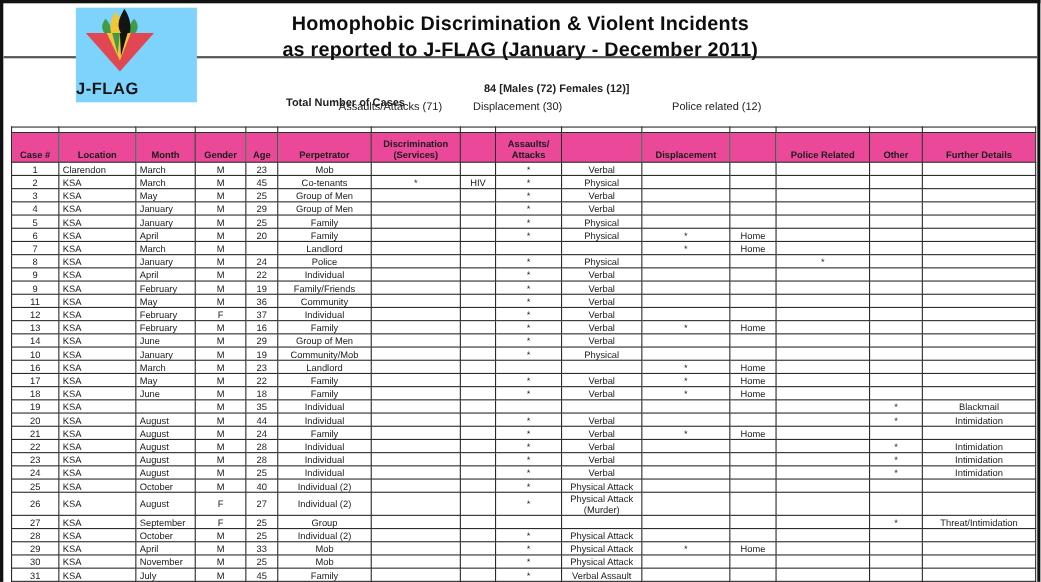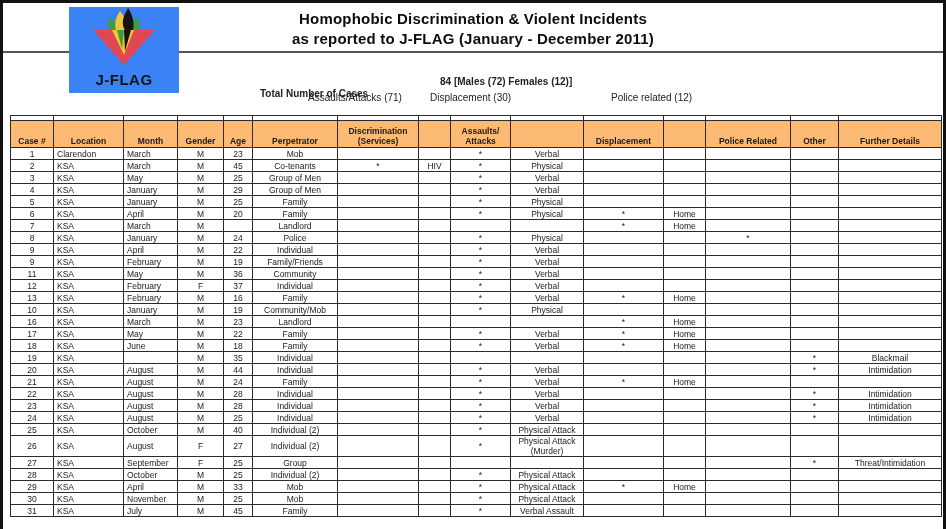--- a/index.html
+++ b/index.html
@@ -12,27 +12,27 @@
     border-right:3px solid #111;
     box-sizing:border-box;
     overflow:hidden;
     font-family:"Liberation Sans", sans-serif;
     color:#111;
   }
   
   .header-area{position:relative;width:100%;height:112px;}
   .title{
     position:absolute;top:6px;left:0;width:100%;
-    text-align:center;font-weight:bold;font-size:15px;line-height:1.35;
+    text-align:center;font-weight:bold;font-size:18px;line-height:1.35;
     color:#0d0d0d;letter-spacing:.2px;
   }
   .divider{position:absolute;top:48px;left:0;width:940px;border-top:2px solid #555;}
   .logo-box{
     position:absolute;top:4px;left:66px;width:110px;height:86px;
-    background:#3b82f6;z-index:2;text-align:center;
+    background:#7dd3fc;z-index:2;
   }
   .logo-text{font-weight:bold;font-size:15px;letter-spacing:.5px;color:#151515;margin-top:-2px;}
   .stat{position:absolute;font-size:10px;color:#222;white-space:nowrap;}
   .stat.bold{font-weight:bold;}
   .s-total-label{top:85px;left:257px;}
   .s-total-value{top:73px;left:437px;}
   .s-assaults{top:89px;left:257px;margin-left:48px;}
   .s-displacement{top:89px;left:427px;}
   .s-police{top:89px;left:608px;}
   
@@ -44,21 +44,21 @@
   }
   table.report td, table.report th{
     border:1px solid #2b2b2b;
     padding:0 1px;
     overflow:hidden;
     text-align:center;
     vertical-align:middle;
   }
   tr.spacer-row td{height:4px;border-top:1px solid #2b2b2b;}
   tr.header-row th{
-    background:#fdba74;
+    background:#ec4899;
     font-weight:bold;font-size:8.5px;line-height:10px;
     height:25px;vertical-align:bottom;padding-bottom:1px;
   }
   tr.data-row td{height:11px;}
   tr.data-row td:nth-child(2), tr.data-row td:nth-child(3){text-align:left;padding-left:3px;}
 </style>
 </head>
 <body>
 
 <div class="sheet">
@@ -369,20 +369,37 @@
           <td></td>
           <td>*</td>
           <td>Verbal</td>
           <td>*</td>
           <td>Home</td>
           <td></td>
           <td></td>
           <td></td>
         </tr>
         <tr class="data-row">
+          <td>14</td>
+          <td>KSA</td>
+          <td>June</td>
+          <td>M</td>
+          <td>29</td>
+          <td>Group of Men</td>
+          <td></td>
+          <td></td>
+          <td>*</td>
+          <td>Verbal</td>
+          <td></td>
+          <td></td>
+          <td></td>
+          <td></td>
+          <td></td>
+        </tr>
+        <tr class="data-row">
           <td>10</td>
           <td>KSA</td>
           <td>January</td>
           <td>M</td>
           <td>19</td>
           <td>Community/Mob</td>
           <td></td>
           <td></td>
           <td>*</td>
           <td>Physical</td>

